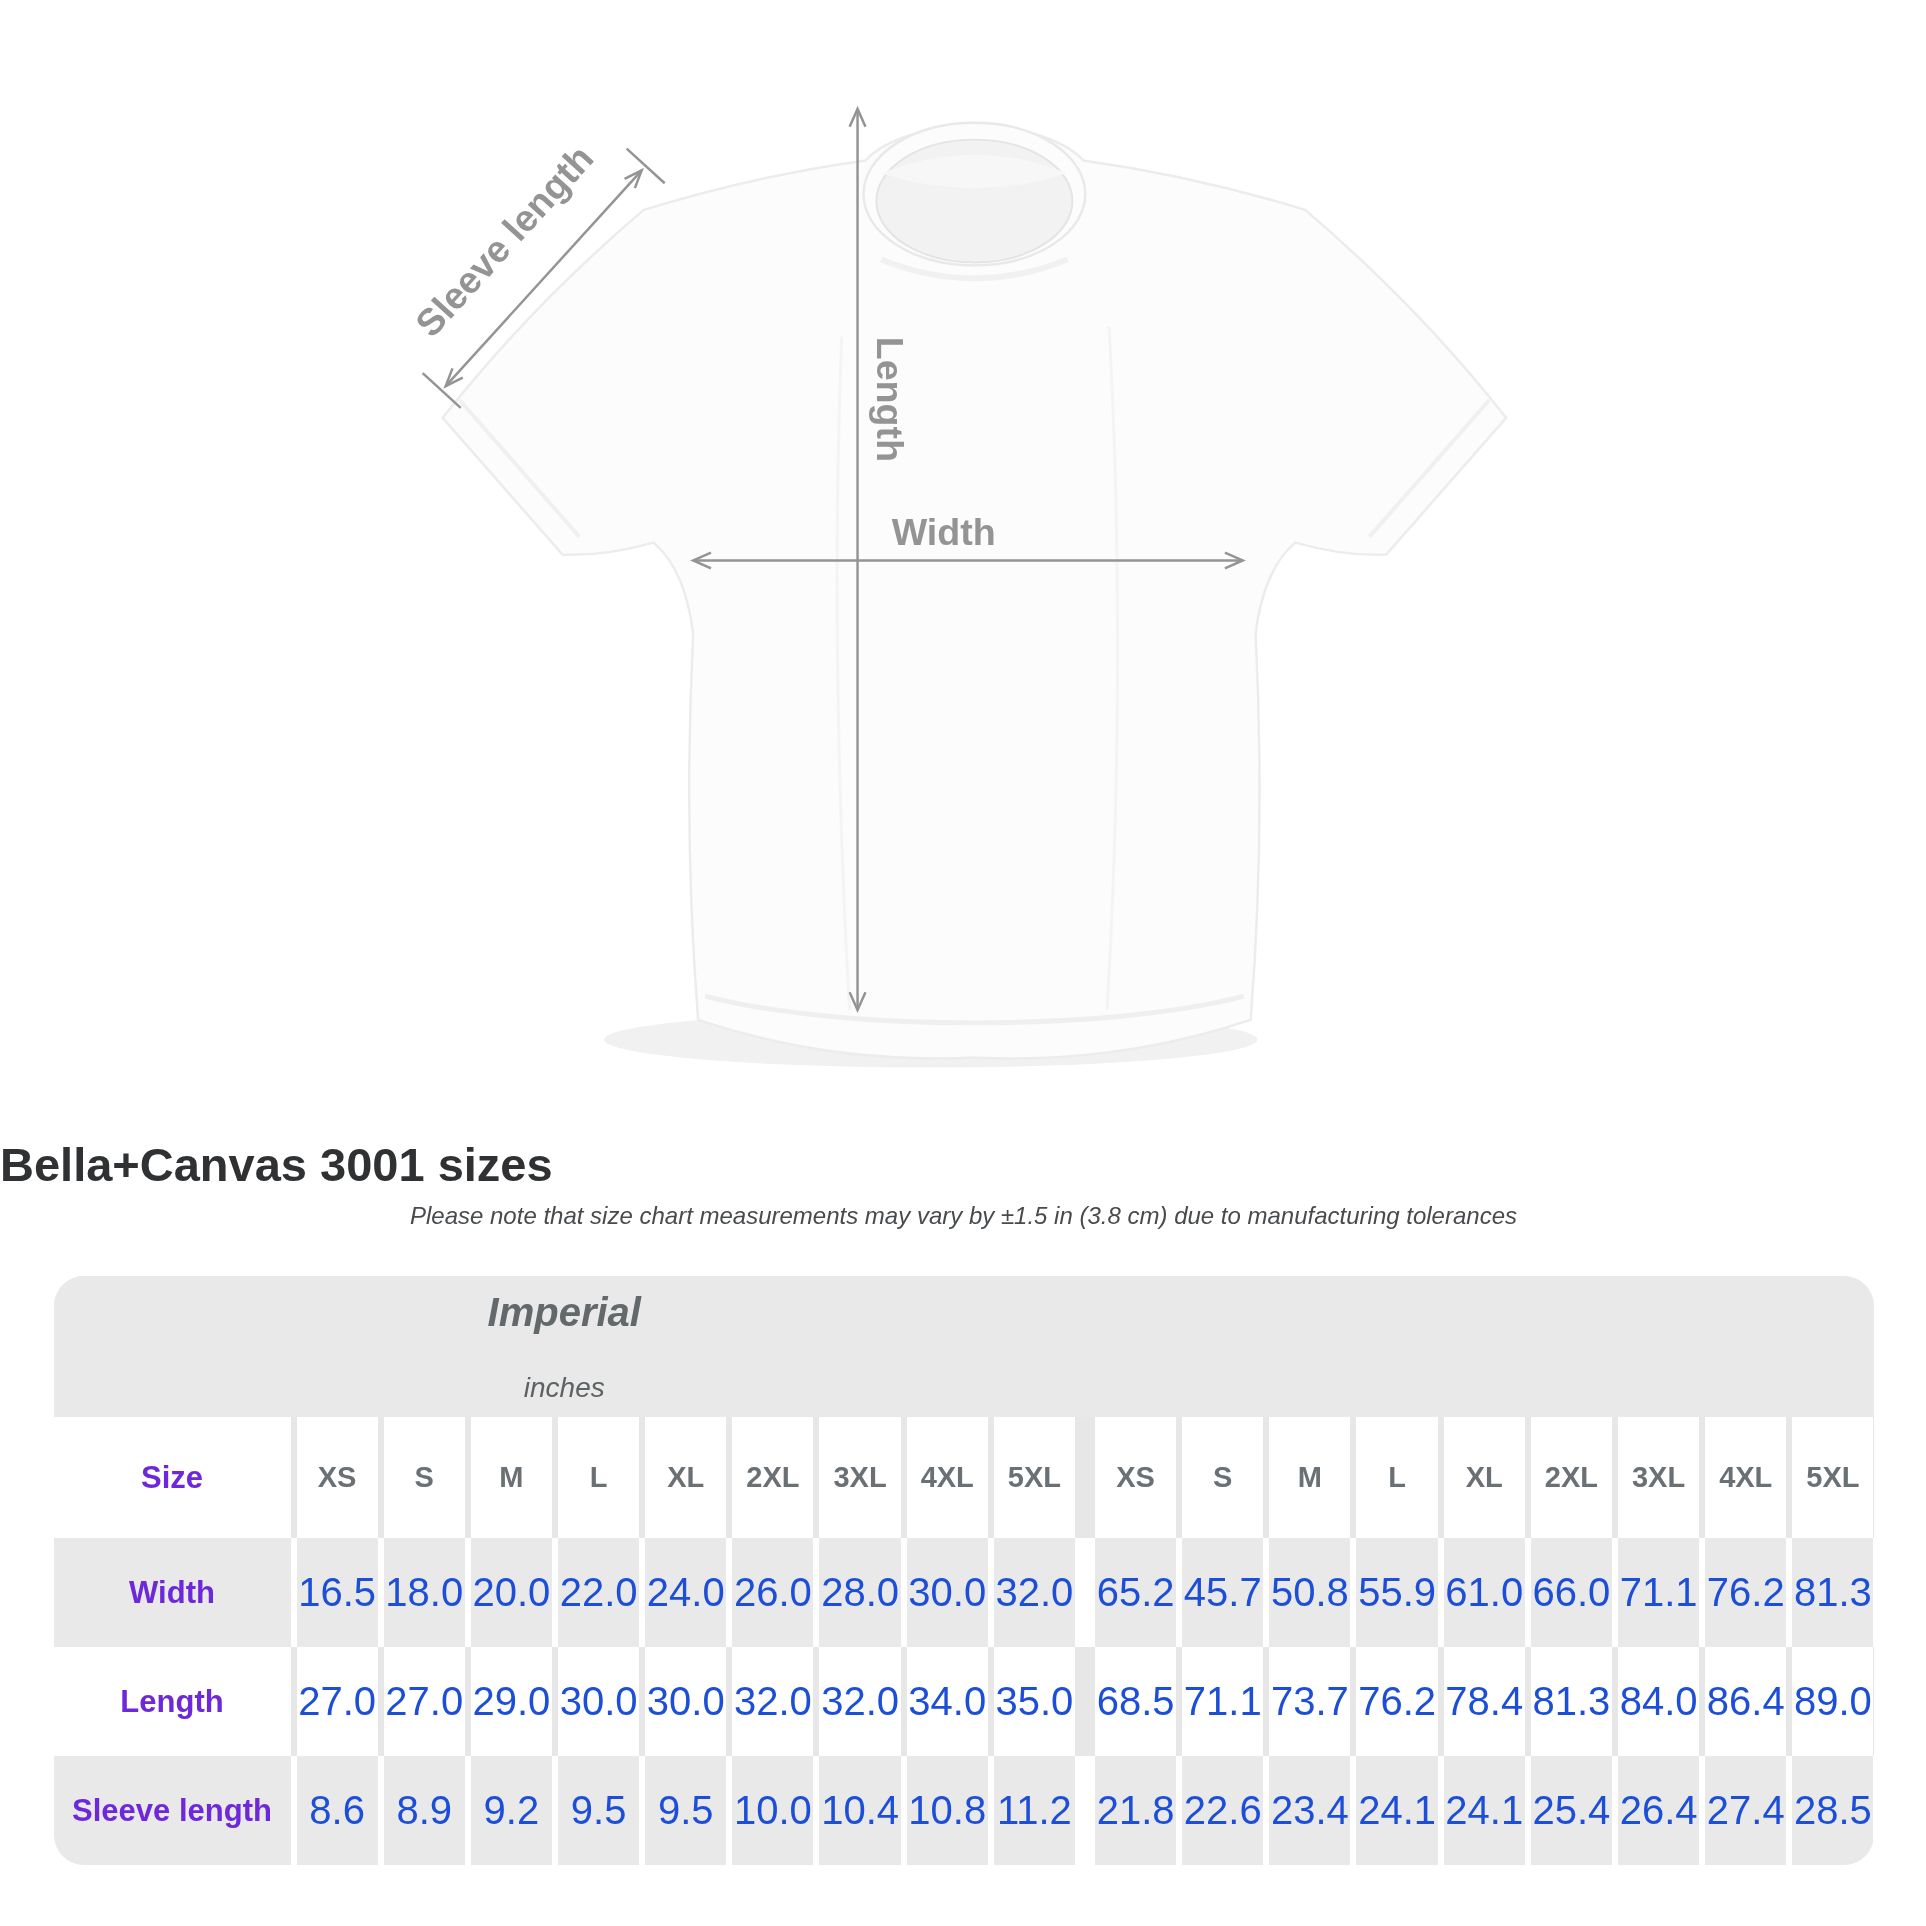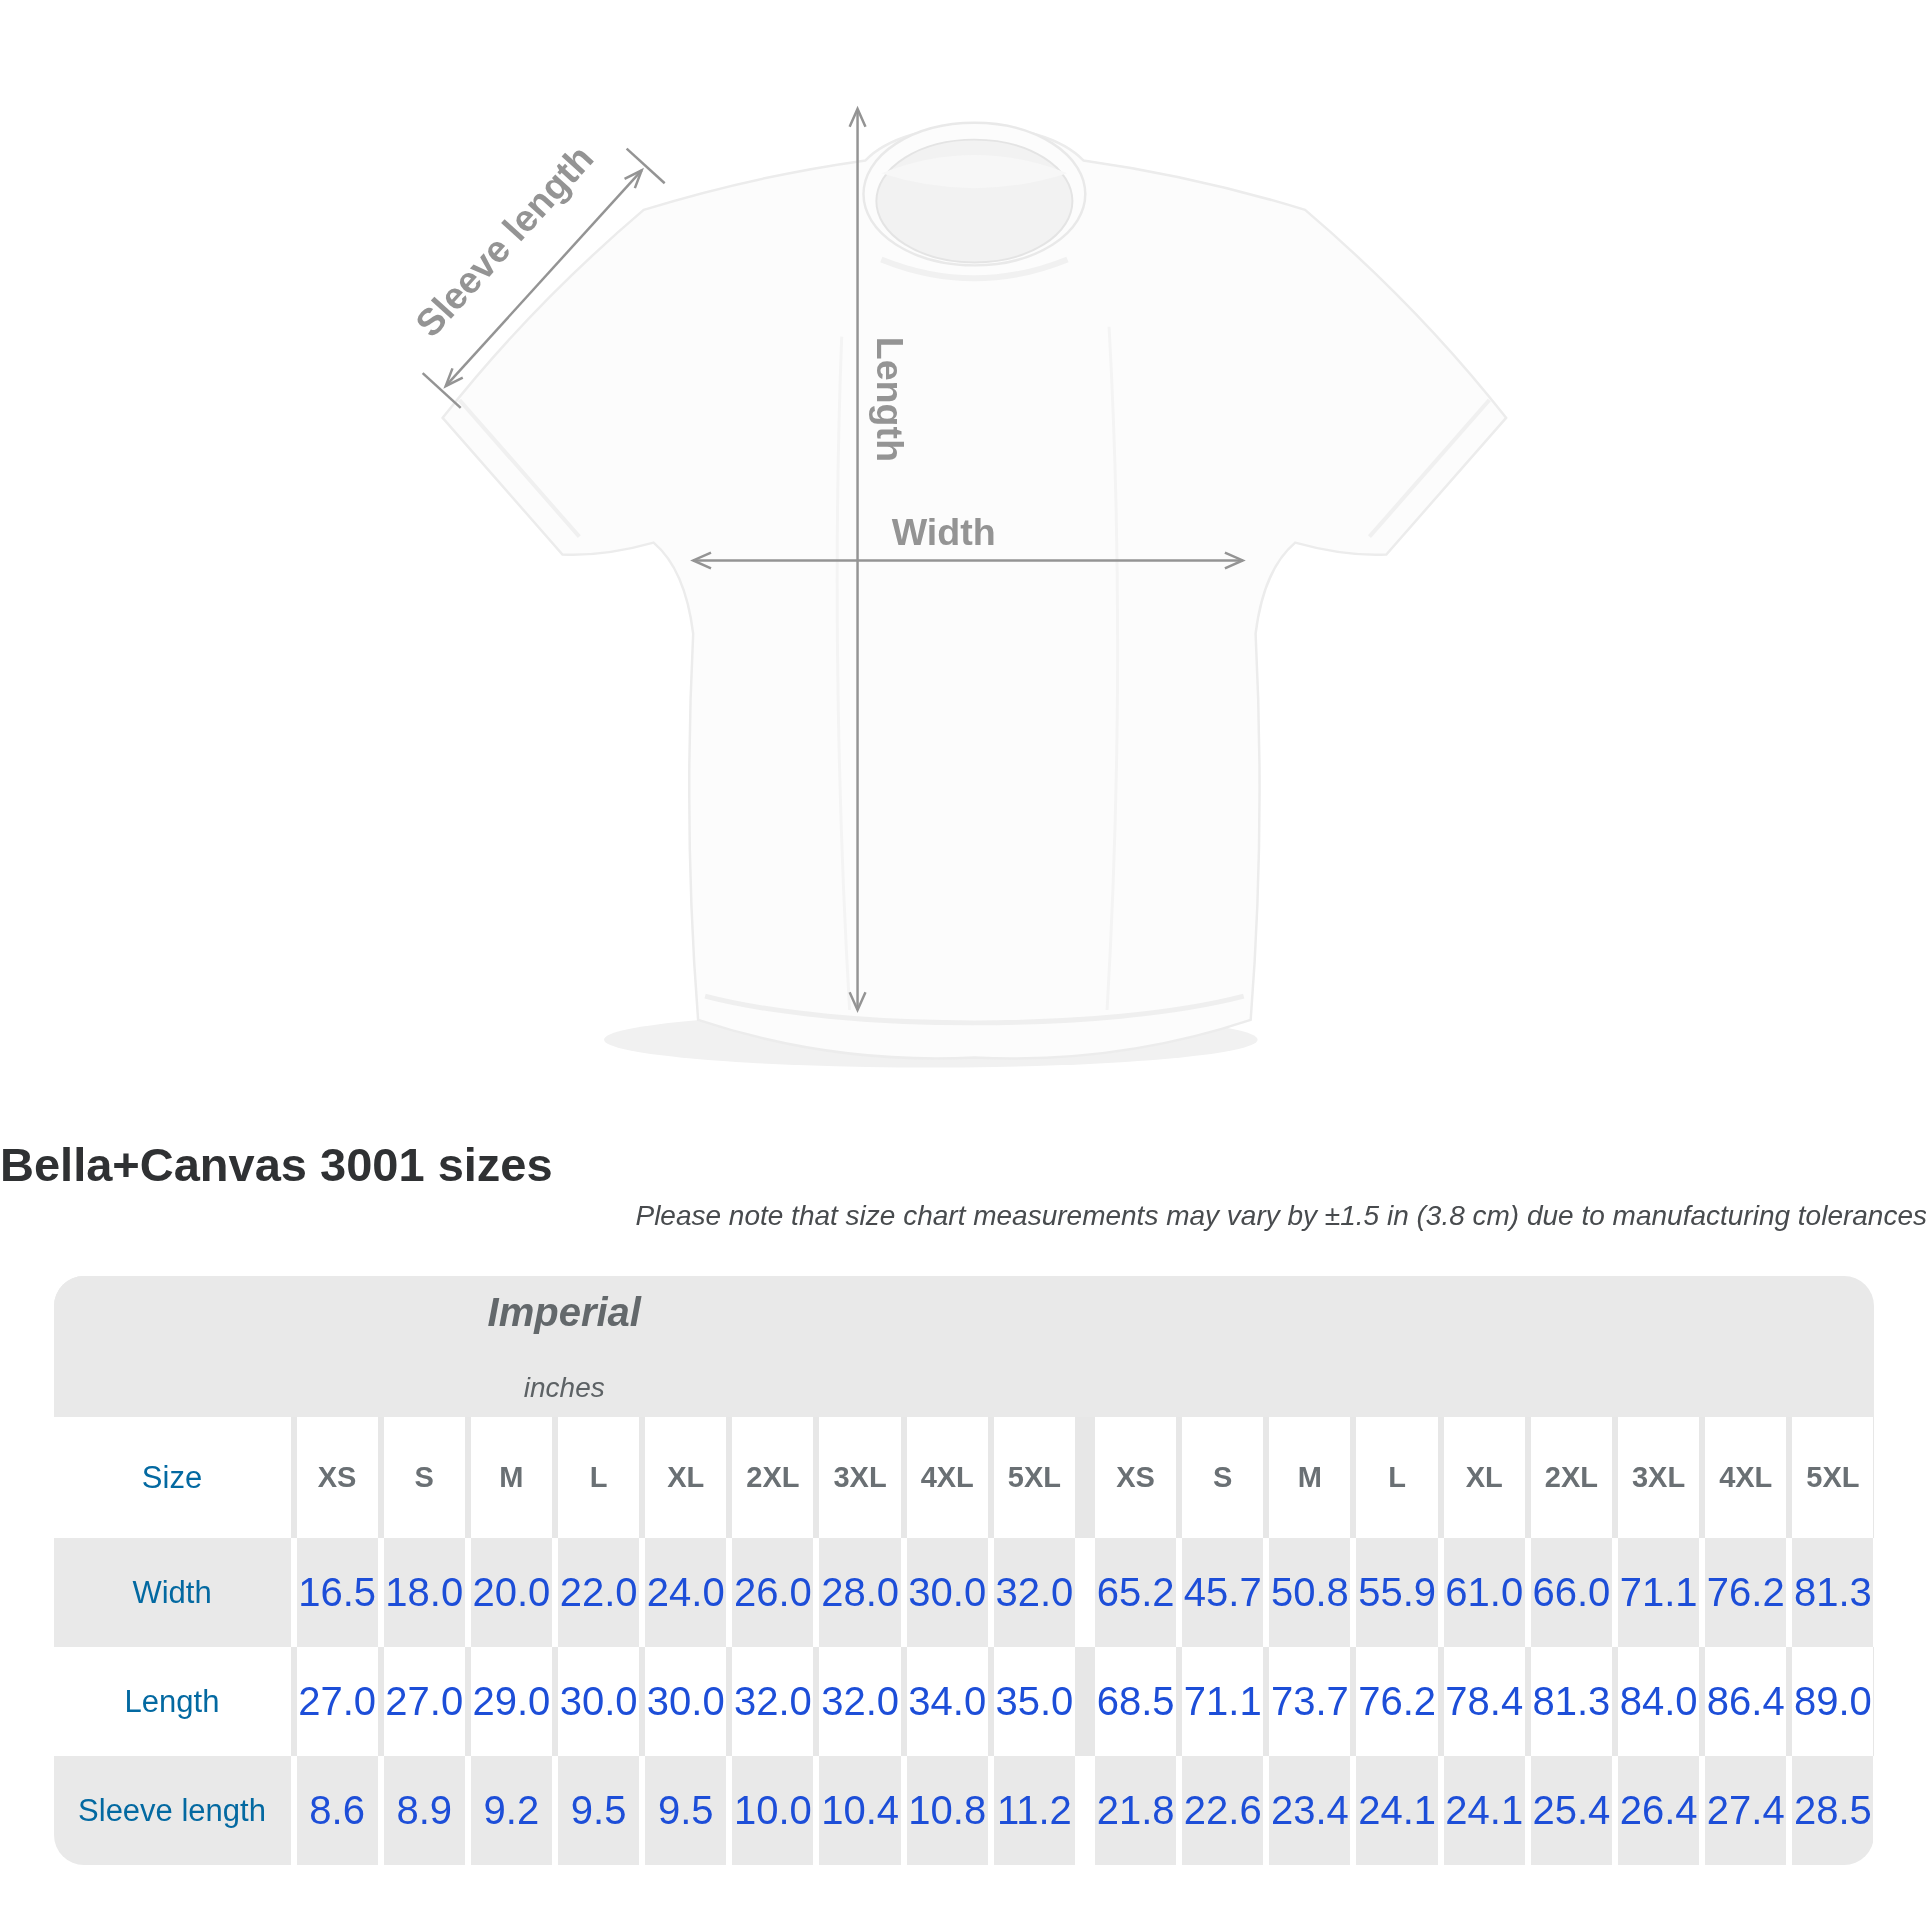--- a/index.html
+++ b/index.html
@@ -7,22 +7,22 @@
     width:1927px;height:1927px;position:relative;overflow:hidden;
     font-family:"Liberation Sans", sans-serif;
     -webkit-font-smoothing:antialiased;
   }
   .shirt-wrap{width:1927px;height:1109px;position:relative;}
   .page-title{
     margin-top:28px;text-align:left;
     font-size:47px;font-weight:bold;color:#2f3133;line-height:55px;
   }
   .page-subtitle{
-    margin-top:6px;text-align:right;font-style:italic;
-    font-size:28px;color:#484b4e;line-height:36px;
+    margin-top:6px;text-align:center;font-style:italic;
+    font-size:24px;color:#484b4e;line-height:36px;
   }
   
   .size-table{
     --cols:237px repeat(9,1fr) 8px repeat(9,1fr);
     width:1820px;margin:42px auto 0 auto;
     border-radius:30px;overflow:hidden;
   }
   .trow{display:grid;grid-template-columns:var(--cols);column-gap:6px;}
   .band-row{background:#e9e9e9;height:141px;}
   .band-cell{background:#e9e9e9;display:flex;flex-direction:column;align-items:center;justify-content:center;}
@@ -30,21 +30,21 @@
   .band-cell .sec-sub{font-size:28px;font-style:italic;color:#5d6265;line-height:34px;margin-top:18px;}
   .span-imperial{grid-column:1 / 11;gap:18px;}
   .col-spacer{grid-column:auto;}
   .span-metric{grid-column:12 / 21;}
   .row-white{background:#e7e7e7;height:121px;}       
   .row-white .cell{background:#ffffff;}
   .row-gray{background:#ffffff;height:109px;}        
   .row-gray .cell{background:#e9e9e9;}
   .row-white.data{height:109px;}
   .cell{display:flex;align-items:center;justify-content:center;}
-  .cell.rowlabel{font-size:31px;font-weight:normal;color:#0369a1;}
+  .cell.rowlabel{font-size:31px;font-weight:bold;color:#6d28d9;}
   .cell.sizehead{font-size:29px;font-weight:bold;color:#6a7074;}
   .cell.val{font-size:40px;color:#1d4ed8;}
   .spacer{background:transparent;}
 </style>
 </head>
 <body>
 
 <div class="shirt-wrap">
   <svg width="1927" height="1109" viewBox="0 0 1946 1120">
 

